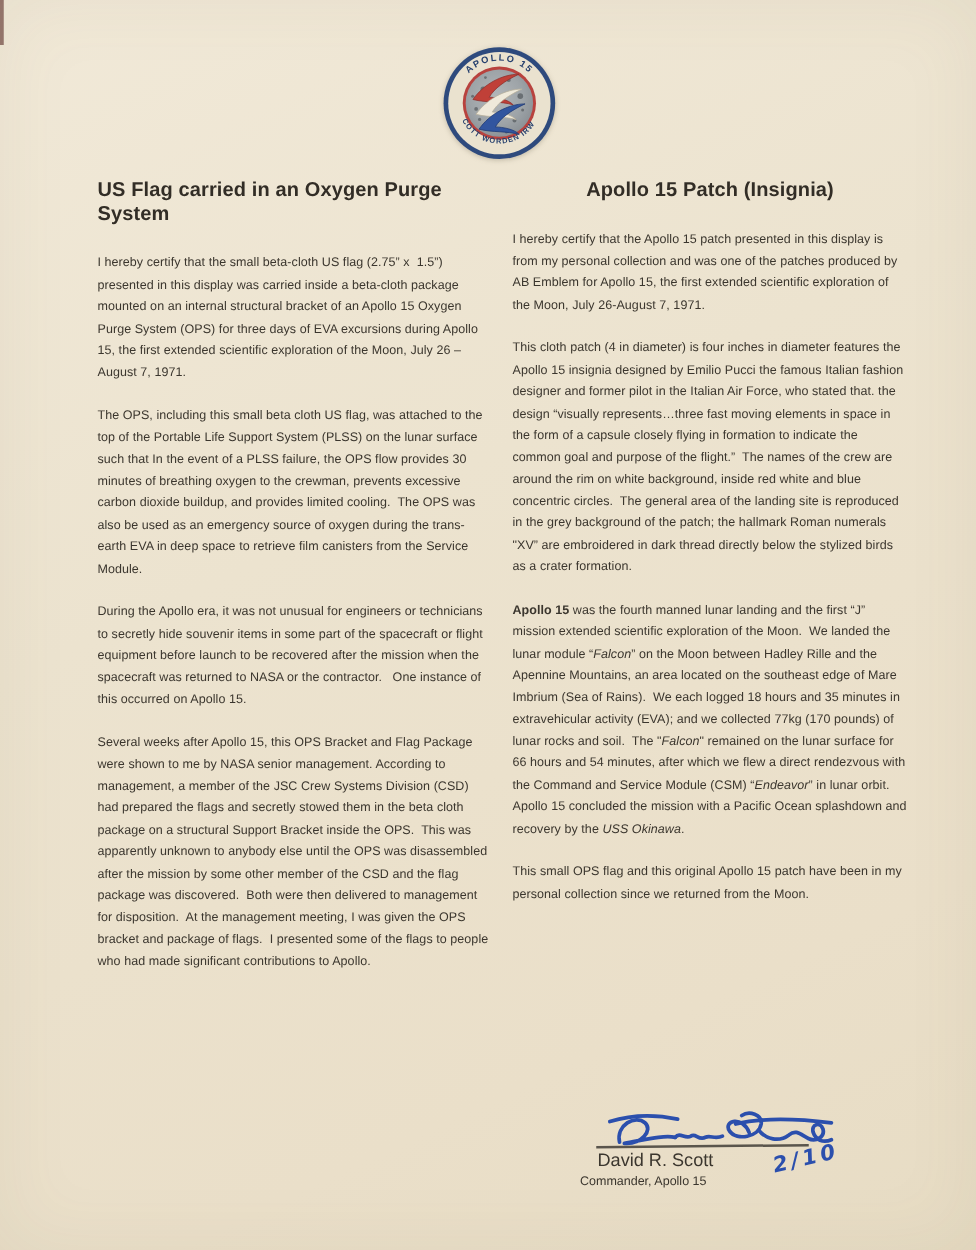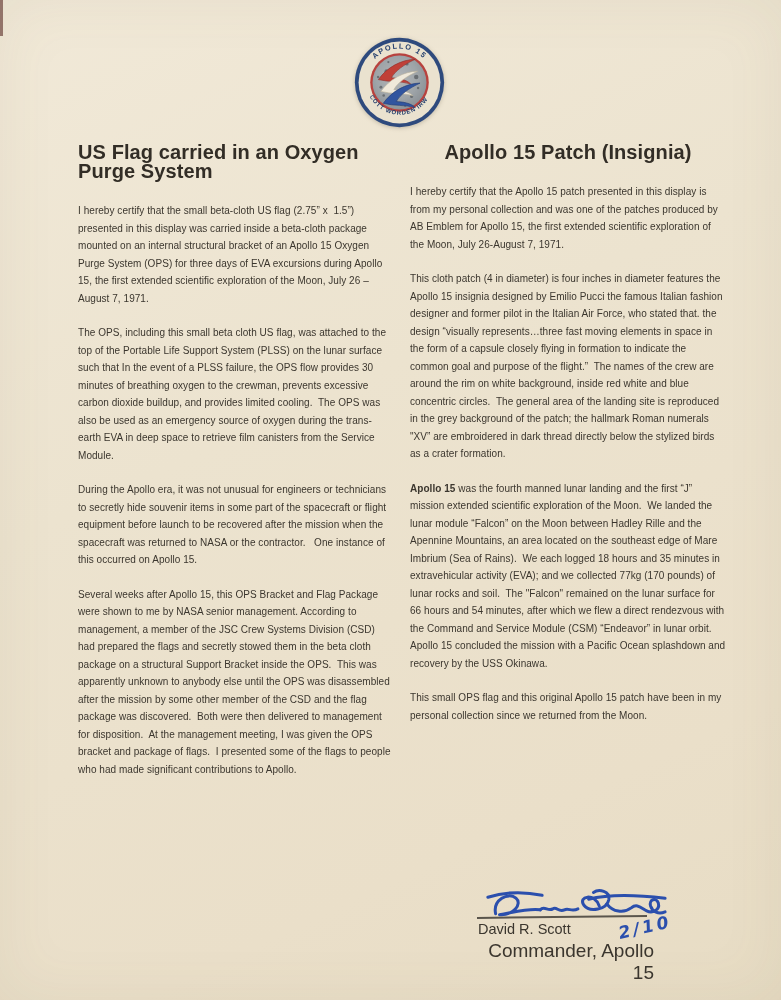--- a/index.html
+++ b/index.html
@@ -17,44 +17,44 @@
   
   .patch{
     position:absolute;left:352px;top:36px;width:95px;height:93px;
     filter:drop-shadow(0 1px 2px rgba(60,50,30,.25));
   }
   
   .col{position:absolute;top:143px;color:#3b362e;}
   .col-left{left:78px;width:314px;}
   .col-right{left:410px;width:316px;}
   .col h2{
-    font-size:20px;line-height:19px;margin:0 0 21px 0;
+    font-size:16px;line-height:19px;margin:0 0 21px 0;
     color:#322d26;font-weight:bold;letter-spacing:.1px;
   }
   .col-right h2{text-align:center;}
   .col p{
     font-size:10px;line-height:17.5px;margin:0 0 17px 0;
     white-space:pre-wrap;letter-spacing:.05px;
   }
   .col p:last-child{margin-bottom:0;}
   .seg-bold{font-weight:bold;}
-  .seg-italic{}
+  .seg-italic{font-style:italic;}
   
   .sig-script{position:absolute;left:484px;top:882px;width:184px;height:46px;}
   .sig-line{
     position:absolute;left:477px;top:916px;width:170px;height:1.5px;
     background:#5a554c;transform:rotate(-.6deg);
   }
   .sig-name{
     position:absolute;left:478px;top:921px;width:170px;
     font-size:14.5px;color:#3b362e;
   }
   .sig-title{
     position:absolute;left:464px;top:940px;width:190px;
-    text-align:right;font-size:19px;color:#3b362e;
+    text-align:left;font-size:10px;color:#3b362e;
   }
   .sig-edition{
     position:absolute;left:618px;top:917px;
     color:#2b4fad;font-size:17px;font-style:italic;font-weight:bold;
     letter-spacing:3px;transform:rotate(-13deg);
     font-family:"DejaVu Sans",sans-serif;
   }
   
   .edge-mark{position:absolute;left:0;top:0;width:3px;height:36px;background:rgba(74,26,22,.55);}
 </style>

